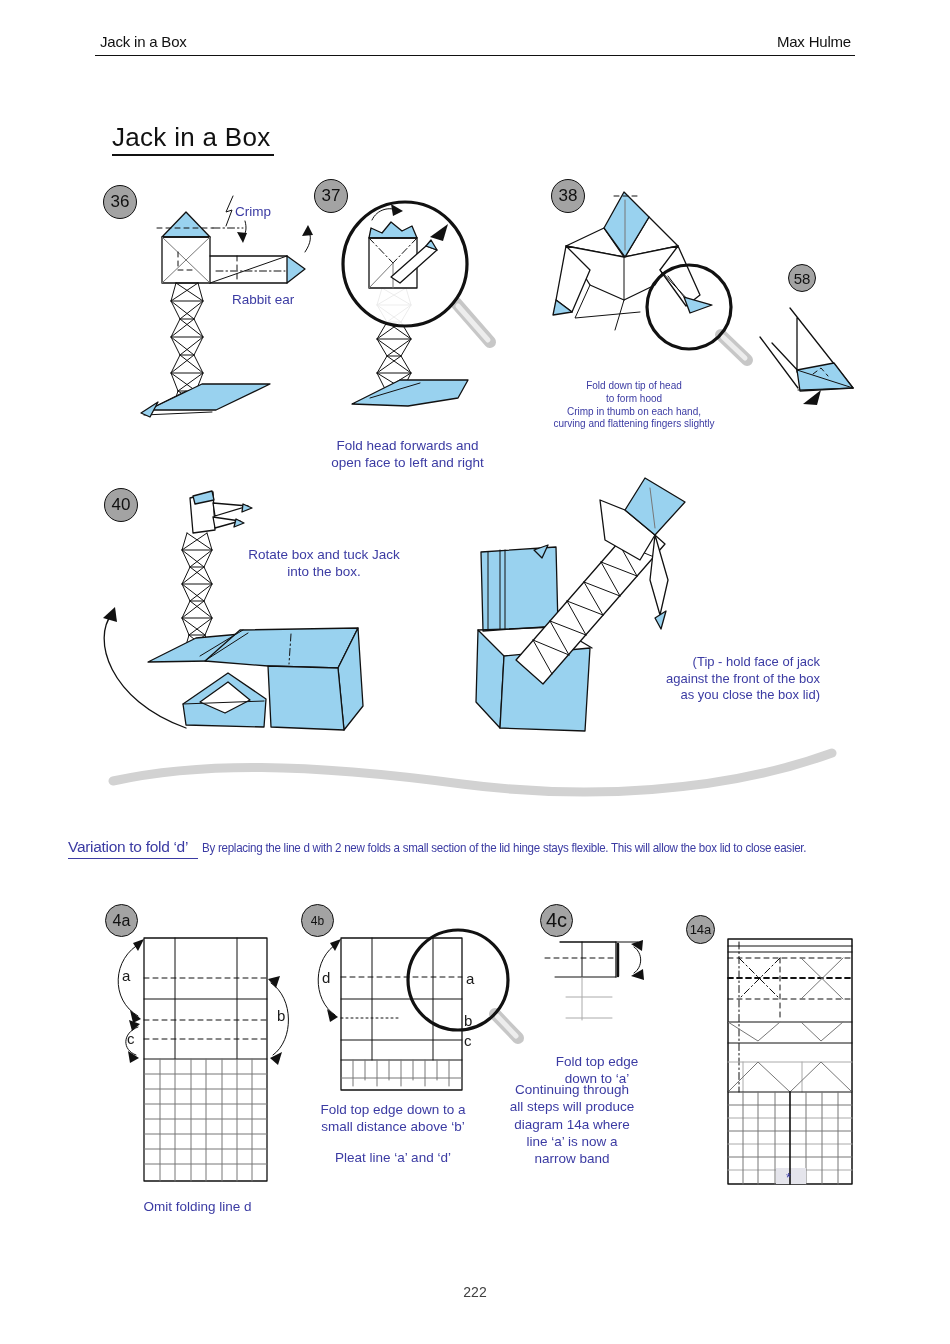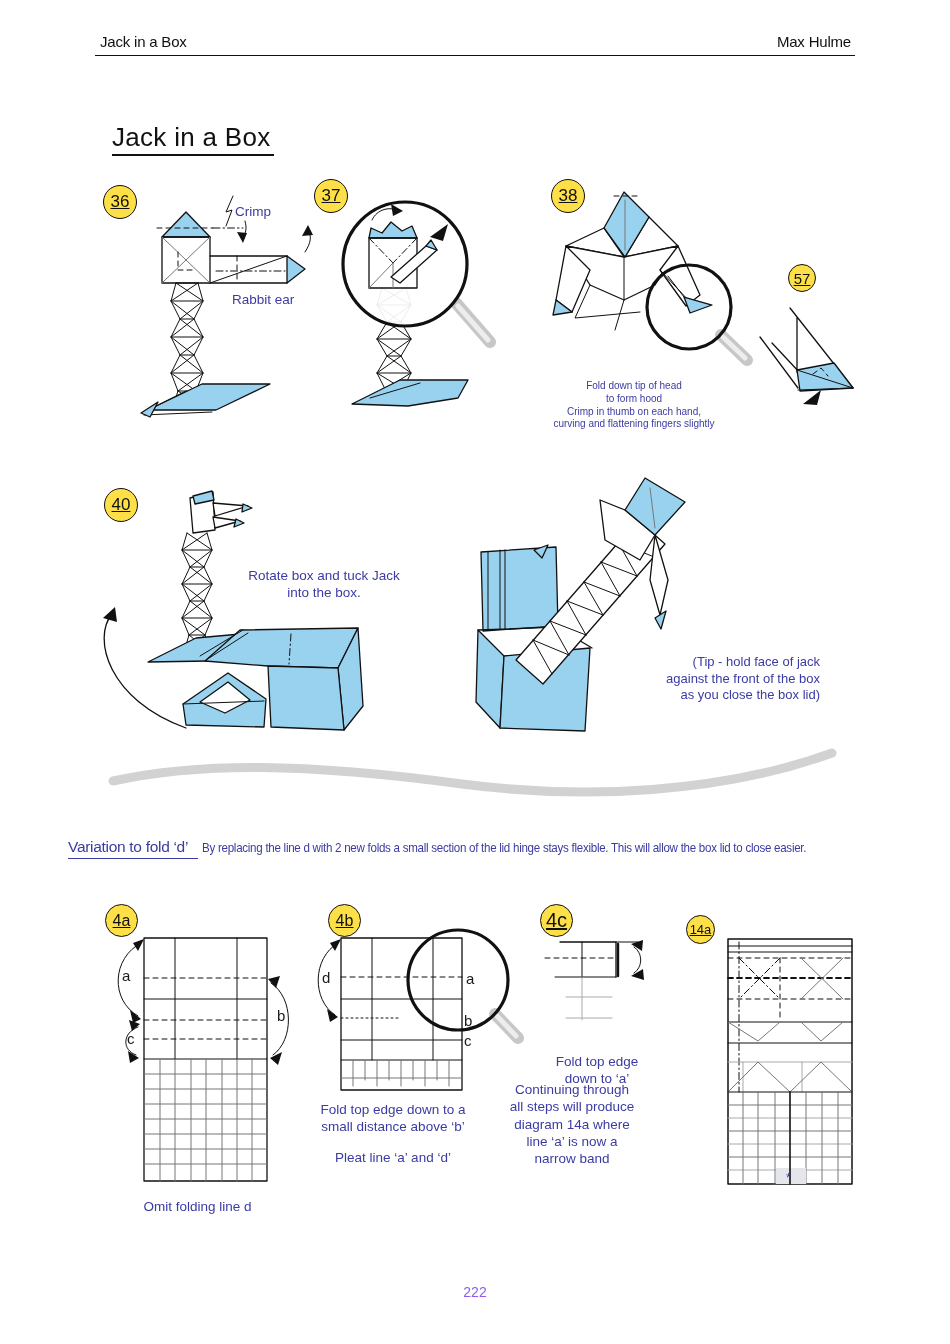--- a/index.html
+++ b/index.html
@@ -5,32 +5,32 @@
   html,body{margin:0;padding:0;background:#fff;}
   .page{position:relative;width:950px;height:1344px;background:#fff;overflow:hidden;
         font-family:"Liberation Sans",sans-serif;color:#111;}
   .abs{position:absolute;}
   
   .hdr-txt{font-size:15px;letter-spacing:-0.2px;color:#111;white-space:nowrap;}
   .hdr-rule{border-top:1.8px solid #111;}
   
   .title{font-size:26px;letter-spacing:0.3px;border-bottom:2px solid #111;padding:0 3px 2px 0;}
   
-  .badge{border:1.8px solid #111;border-radius:50%;background:#fde047;display:flex;
-         align-items:center;justify-content:center;font-size:17px;color:#111;box-sizing:border-box;text-decoration:underline;}
+  .badge{border:1.8px solid #111;border-radius:50%;background:#a3a3a3;display:flex;
+         align-items:center;justify-content:center;font-size:17px;color:#111;box-sizing:border-box;}
   .badge.small{font-size:13px;}
   
   .cap{color:var(--c-text_blue,#3b3ba3);font-size:13.5px;line-height:1.28;text-align:center;
        white-space:pre-wrap;}
   .cap.nowrap{white-space:nowrap;}
   .var-head{color:var(--c-text_blue,#3b3ba3);font-size:15.5px;letter-spacing:-0.3px;
             border-bottom:1.5px solid var(--c-text_blue,#3b3ba3);padding:0 10px 2px 0;white-space:nowrap;}
   .var-body{color:var(--c-text_blue,#3b3ba3);font-size:12.6px;letter-spacing:-0.3px;white-space:nowrap;
             transform:scaleX(.92);transform-origin:left top;}
-  .footer{font-size:14px;color:#8b5cf6;text-align:center;}
+  .footer{font-size:14px;color:#404040;text-align:center;}
   
   svg{font-family:inherit;}
   .ln{fill:none;stroke:#111;stroke-width:1.3;stroke-linecap:round;stroke-linejoin:round;}
   .thin{stroke-width:1;}
   .gray{stroke:#777;}
   .lt{stroke:#aaa;}
   .d1{stroke-dasharray:5 4;}
   .dt{stroke-dasharray:2 3;}
   .dd{stroke-dasharray:7 3 1.5 3;}
   .wf{fill:#fff;stroke:#111;stroke-width:1.3;stroke-linejoin:round;}
@@ -53,21 +53,21 @@
   <div class="abs hdr-txt" style="right:99px;top:33px;">Max Hulme</div>
   <div class="abs hdr-rule" style="left:95px;top:55px;width:760px;height:0;"></div>
 
   <div class="abs" style="left:112px;top:122px;">
     <span class="title">Jack in a Box</span>
   </div>
 
   <div class="abs badge" style="left:103px;top:185px;width:34px;height:34px;">36</div>
   <div class="abs badge" style="left:314px;top:179px;width:34px;height:34px;">37</div>
   <div class="abs badge" style="left:551px;top:179px;width:34px;height:34px;">38</div>
-  <div class="abs badge" style="left:788px;top:264px;width:28px;height:28px;font-size:15px;">57</div>
+  <div class="abs badge" style="left:788px;top:264px;width:28px;height:28px;font-size:15px;">58</div>
   <div class="abs badge" style="left:104px;top:488px;width:34px;height:34px;">40</div>
 
   <svg class="abs" style="left:130px;top:190px;" width="190" height="235" viewBox="130 190 190 235">
 
     <path class="ln thin" d="M233,196 L226,212 L232,210 L226,226"></path>
     <path class="ln thin" d="M245,221 C247,228 246,233 243,237"></path>
     <polygon class="ah" points="243,243 237,232 247,233"></polygon>
 
     <polygon class="fb" points="162,237 186,212 210,237"></polygon>
     <path class="ln thin d1" d="M157,228 H213"></path>
@@ -110,20 +110,22 @@
     <path class="ln" d="M369,238 H417 V288 H369 Z"></path>
     <path class="ln thin dd" d="M369,238 L393,263 M417,238 L393,263"></path>
     <path class="ln thin gray" d="M393,263 V288 M369,288 L393,263"></path>
     <polygon class="wf" points="391,277 426,246 437,250 400,283"></polygon>
     <polygon class="fb" points="426,246 437,250 431,240"></polygon>
 
     <path class="ln thin" d="M372,220 C377,209 390,206 399,211"></path>
     <polygon class="ah" points="403,211 391,204 393,216"></polygon>
     <polygon class="ah" points="448,224 430,237 443,241"></polygon>
   </svg>
+  <div class="abs cap" style="left:315px;top:437px;width:185px;">Fold head forwards and
+open face to left and right</div>
 
   <svg class="abs" style="left:548px;top:185px;" width="212" height="185" viewBox="548 185 212 185">
 
     <polygon class="wf" points="604,228 566,246 624,257"></polygon>
     <polygon class="wf" points="649,217 678,246 625,257"></polygon>
     <polygon class="wf" points="566,246 624,257 678,246 655,285 624,300 590,285"></polygon>
     <path class="ln thin" d="M590,285 L575,318 L640,312 M624,300 L615,330 M624,257 L624,300"></path>
 
     <polygon class="wf" points="566,246 556,300 572,312 590,270"></polygon>
     <polygon class="fb" points="556,300 572,312 553,315"></polygon>
@@ -175,21 +177,21 @@
     <path class="ln thin dd" d="M291,634 L289,664"></path>
     <path class="ln thin" d="M200,656 L243,630 M206,660 L248,633"></path>
 
     <polygon class="fb" points="358,628 363,706 344,730 338,668"></polygon>
     <polygon class="fb" points="268,666 338,668 344,730 271,727"></polygon>
 
     <polygon class="fb" points="183,704 228,673 266,699 264,727 186,725"></polygon>
     <polygon class="wf" points="200,702 228,682 250,700 225,713"></polygon>
     <path class="ln thin" d="M183,704 L264,701"></path>
   </svg>
-  <div class="abs cap" style="left:238px;top:546px;width:172px;margin-top:21px;">Rotate box and tuck Jack
+  <div class="abs cap" style="left:238px;top:546px;width:172px;">Rotate box and tuck Jack
 into the box.</div>
 
   <svg class="abs" style="left:455px;top:470px;" width="260" height="270" viewBox="455 470 260 270">
 
     <polygon class="fb" points="481,552 556,547 558,626 483,631"></polygon>
     <path class="ln thin" d="M488,552 V630 M500,550 V629 M505,550 V629"></path>
 
     <polygon class="fb" points="478,630 504,656 500,728 476,702"></polygon>
     <polygon class="fb" points="504,656 590,648 585,731 500,728"></polygon>
     <path class="ln" d="M478,630 L557,627 M557,627 L592,648"></path>
@@ -211,21 +213,21 @@
 as you close the box lid)</div>
 
   <svg class="abs" style="left:95px;top:735px;" width="755" height="65" viewBox="95 735 755 65">
     <path class="swoosh" d="M113,781 C200,762 305,763 462,784 C585,800 722,793 832,753"></path>
   </svg>
 
   <div class="abs var-head" style="left:68px;top:838px;">Variation to fold ‘d’</div>
   <div class="abs var-body" style="left:202px;top:841px;">By replacing the line d with 2 new folds a small section of  the lid hinge stays flexible.  This will allow the box lid to close easier.</div>
 
   <div class="abs badge" style="left:105px;top:904px;width:33px;height:33px;font-size:16px;">4a</div>
-  <div class="abs badge" style="left:301px;top:904px;width:33px;height:33px;font-size:16px;margin-left:27px;">4b</div>
+  <div class="abs badge" style="left:301px;top:904px;width:33px;height:33px;font-size:12px;">4b</div>
   <div class="abs badge" style="left:540px;top:904px;width:33px;height:33px;font-size:20px;">4c</div>
   <div class="abs badge small" style="left:686px;top:915px;width:29px;height:29px;">14a</div>
 
   <svg class="abs" style="left:100px;top:925px;" width="210" height="265" viewBox="100 925 210 265">
     <path class="ln" d="M144,938 H267 V1181 H144 Z"></path>
     <path class="ln thin" d="M175,938 V1059 M237,938 V1059"></path>
     <path class="ln thin d1" d="M144,978 H267 M144,1020 H267 M144,1039 H267"></path>
     <path class="ln thin" d="M144,999 H267 M144,1059 H267"></path>
     <path class="ln thin gray" d="M160,1059 V1181 M175,1059 V1181 M191,1059 V1181 M206,1059 V1181 M222,1059 V1181 M237,1059 V1181 M252,1059 V1181"></path>
     <path class="ln thin gray" d="M144,1074 H267 M144,1089 H267 M144,1104 H267 M144,1119 H267 M144,1134 H267 M144,1149 H267 M144,1164 H267"></path>

